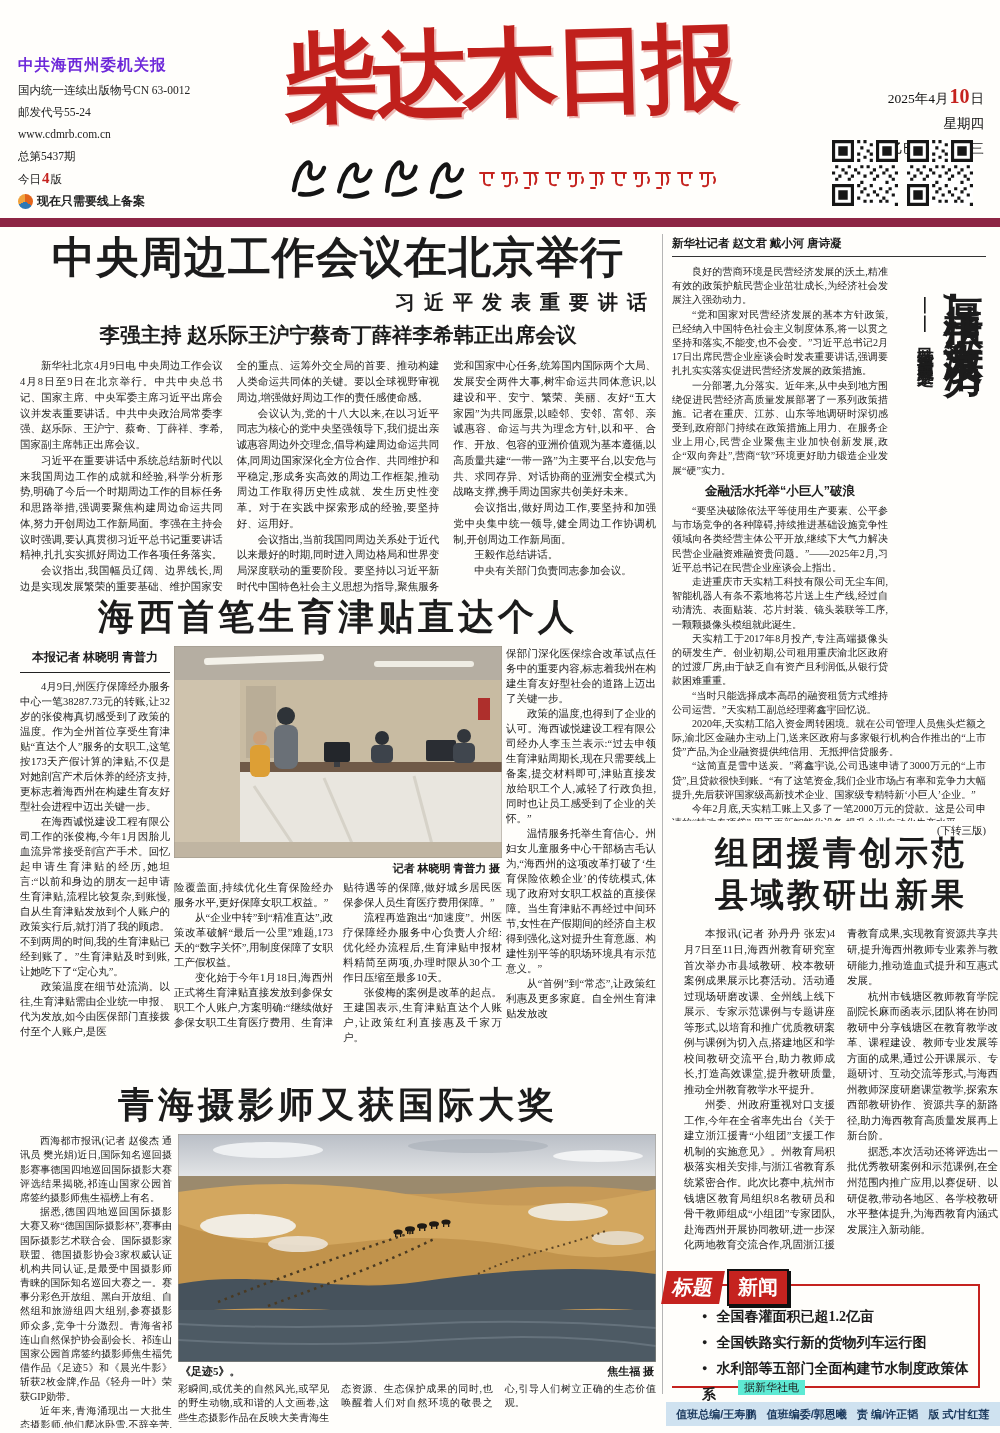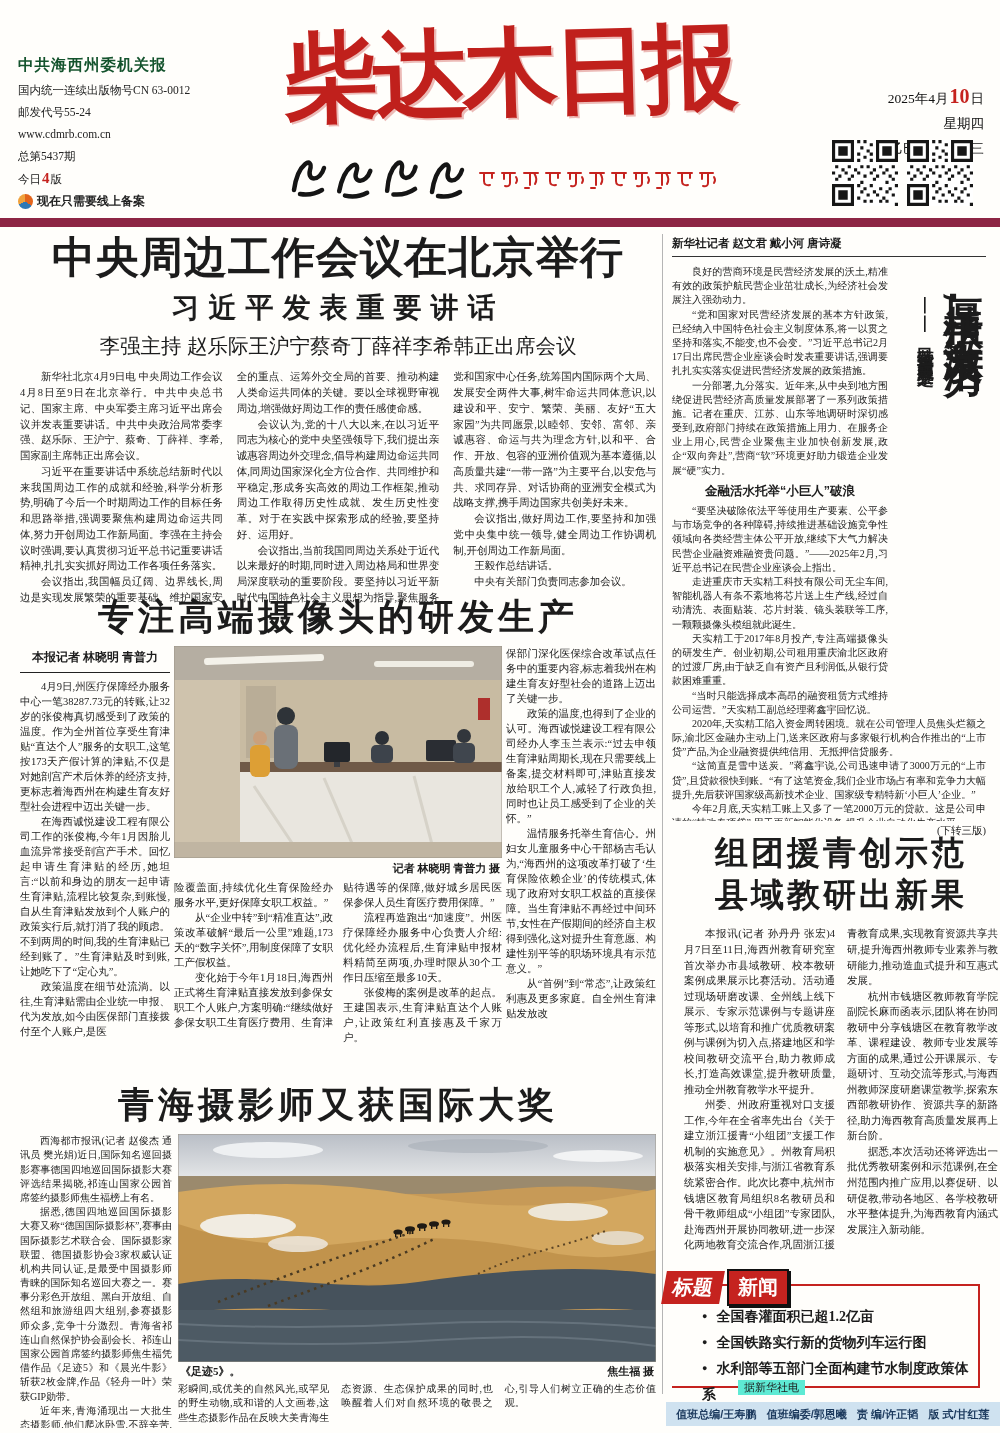--- a/index.html
+++ b/index.html
@@ -1,21 +1,21 @@
 <!DOCTYPE html>
 <html><head>
 <meta charset="utf-8">
 <style>
   html,body{margin:0;padding:0;background:#e8e8e8;}
   #page{position:relative;width:1000px;height:1433px;margin:0 auto;background:#fffefb;
         font-family:"Liberation Serif","DejaVu Serif",serif;color:#1c1c1c;overflow:hidden;}
   .hei{font-family:"Liberation Sans","DejaVu Sans",sans-serif;}
   
   .mast-left{position:absolute;left:18px;top:54px;font-size:11.5px;line-height:22px;color:#222;}
-  .org-line{font-size:15.5px;font-weight:900;color:#14532d;letter-spacing:1px;margin-bottom:3px;
+  .org-line{font-size:15.5px;font-weight:900;color:#6d28d9;letter-spacing:1px;margin-bottom:3px;
             font-family:"Liberation Sans","DejaVu Sans",sans-serif;}
   .today-num{color:#c5231f;font-weight:bold;font-size:15px;padding:0 1px;}
   .publisher-row{display:flex;align-items:center;gap:4px;font-weight:bold;font-size:12px;}
   .logo-icon{width:15px;height:15px;border-radius:50%;flex:0 0 15px;
              background:conic-gradient(#e2641c 0 35%,#2e78b5 35% 68%,#f0a13c 68% 100%);}
   .paper-title{position:absolute;left:246px;top:14px;width:524px;text-align:center;
                font-size:95px;font-weight:900;color:#c0201c;letter-spacing:-5px;line-height:1.25;
                transform:rotate(-1.5deg);text-shadow:2px 2px 0 rgba(192,32,28,.30);}
   .deco-black{position:absolute;left:286px;top:148px;}
   .deco-tib{position:absolute;left:478px;top:168px;}
@@ -25,22 +25,22 @@
   .qr1{left:832px;} .qr2{left:907px;}
   .mast-bar{position:absolute;left:0;top:218px;width:1000px;height:9px;background:#8d2544;}
   .vdivider{position:absolute;left:662px;top:234px;width:1px;height:1160px;background:#b5b5b5;}
   
   .body p{margin:0;text-indent:2em;}
   .cont p:first-child{text-indent:0;}
   .jst{text-align:justify;}
   
   .art1{position:absolute;left:20px;top:233px;width:636px;}
   .art1 .h1{margin:0;font-weight:900;font-size:43px;line-height:1.15;text-align:center;letter-spacing:1px;}
-  .art1 .sub{text-align:center;font-weight:700;font-size:28px;letter-spacing:9px;margin-top:7px;}
-  .art1 .att{text-align:center;font-weight:400;font-size:20.5px;margin-top:5px;}
+  .art1 .sub{text-align:right;font-weight:700;font-size:20px;letter-spacing:9px;margin-top:7px;}
+  .art1 .att{text-align:center;font-weight:700;font-size:20.5px;margin-top:5px;}
   .art1 .cols{margin-top:9px;column-count:3;column-gap:14px;height:242px;overflow:hidden;
               font-size:10.5px;line-height:1.5;}
   
   .art2{position:absolute;left:20px;top:595px;width:636px;}
   .art-h2{margin:0;font-weight:900;font-size:36px;line-height:1.2;text-align:center;letter-spacing:4px;}
   .art2 .grid{margin-top:8px;display:grid;grid-template-columns:150px 328px 150px;column-gap:4px;height:430px;}
   .byline{font-weight:700;font-size:12px;text-align:center;padding:3px 0 6px;border-bottom:1.5px solid #222;margin-bottom:6px;}
   .cell{overflow:hidden;font-size:10.5px;line-height:1.43;}
   .photo-frame{display:block;}
   .credit{text-align:right;font-size:11px;font-weight:bold;padding:3px 2px 4px;}
@@ -180,21 +180,21 @@
         <p>会议指出,我国幅员辽阔、边界线长,周边是实现发展繁荣的重要基础、维护国家安全的重点、运筹外交全局的首要、推动构建人类命运共同体的关键。要以全球视野审视周边,增强做好周边工作的责任感使命感。</p>
         <p>会议认为,党的十八大以来,在以习近平同志为核心的党中央坚强领导下,我们提出亲诚惠容周边外交理念,倡导构建周边命运共同体,同周边国家深化全方位合作、共同维护和平稳定,形成务实高效的周边工作框架,推动周边工作取得历史性成就、发生历史性变革。对于在实践中探索形成的经验,要坚持好、运用好。</p>
         <p>会议指出,当前我国同周边关系处于近代以来最好的时期,同时进入周边格局和世界变局深度联动的重要阶段。要坚持以习近平新时代中国特色社会主义思想为指导,聚焦服务党和国家中心任务,统筹国内国际两个大局、发展安全两件大事,树牢命运共同体意识,以建设和平、安宁、繁荣、美丽、友好“五大家园”为共同愿景,以睦邻、安邻、富邻、亲诚惠容、命运与共为理念方针,以和平、合作、开放、包容的亚洲价值观为基本遵循,以高质量共建“一带一路”为主要平台,以安危与共、求同存异、对话协商的亚洲安全模式为战略支撑,携手周边国家共创美好未来。</p>
         <p>会议指出,做好周边工作,要坚持和加强党中央集中统一领导,健全周边工作协调机制,开创周边工作新局面。</p>
         <p>王毅作总结讲话。</p>
         <p>中央有关部门负责同志参加会议。</p>
       </div>
   </section>
 
   <section class="art2">
-    <h2 class="art-h2 hei">专注高端摄像头的研发生产</h2>
+    <h2 class="art-h2 hei">海西首笔生育津贴直达个人</h2>
     <div class="grid">
       <div class="cell">
         <div class="byline">本报记者 林晓明 青普力</div>
         <div class="body jst">
             <p>4月9日,州医疗保障经办服务中心一笔38287.73元的转账,让32岁的张俊梅真切感受到了政策的温度。作为全州首位享受生育津贴“直达个人”服务的女职工,这笔按173天产假计算的津贴,不仅是对她剖宫产术后休养的经济支持,更标志着海西州在构建生育友好型社会进程中迈出关键一步。</p>
             <p>在海西诚悦建设工程有限公司工作的张俊梅,今年1月因胎儿血流异常接受剖宫产手术。回忆起申请生育津贴的经历,她坦言:“以前和身边的朋友一起申请生育津贴,流程比较复杂,到账慢,自从生育津贴发放到个人账户的政策实行后,就打消了我的顾虑。不到两周的时间,我的生育津贴已经到账了。”生育津贴及时到账,让她吃下了“定心丸”。</p>
             <p>政策温度在细节处流淌。以往,生育津贴需由企业统一申报、代为发放,如今由医保部门直接拨付至个人账户,是医</p>
           </div>
       </div>
       <div>

